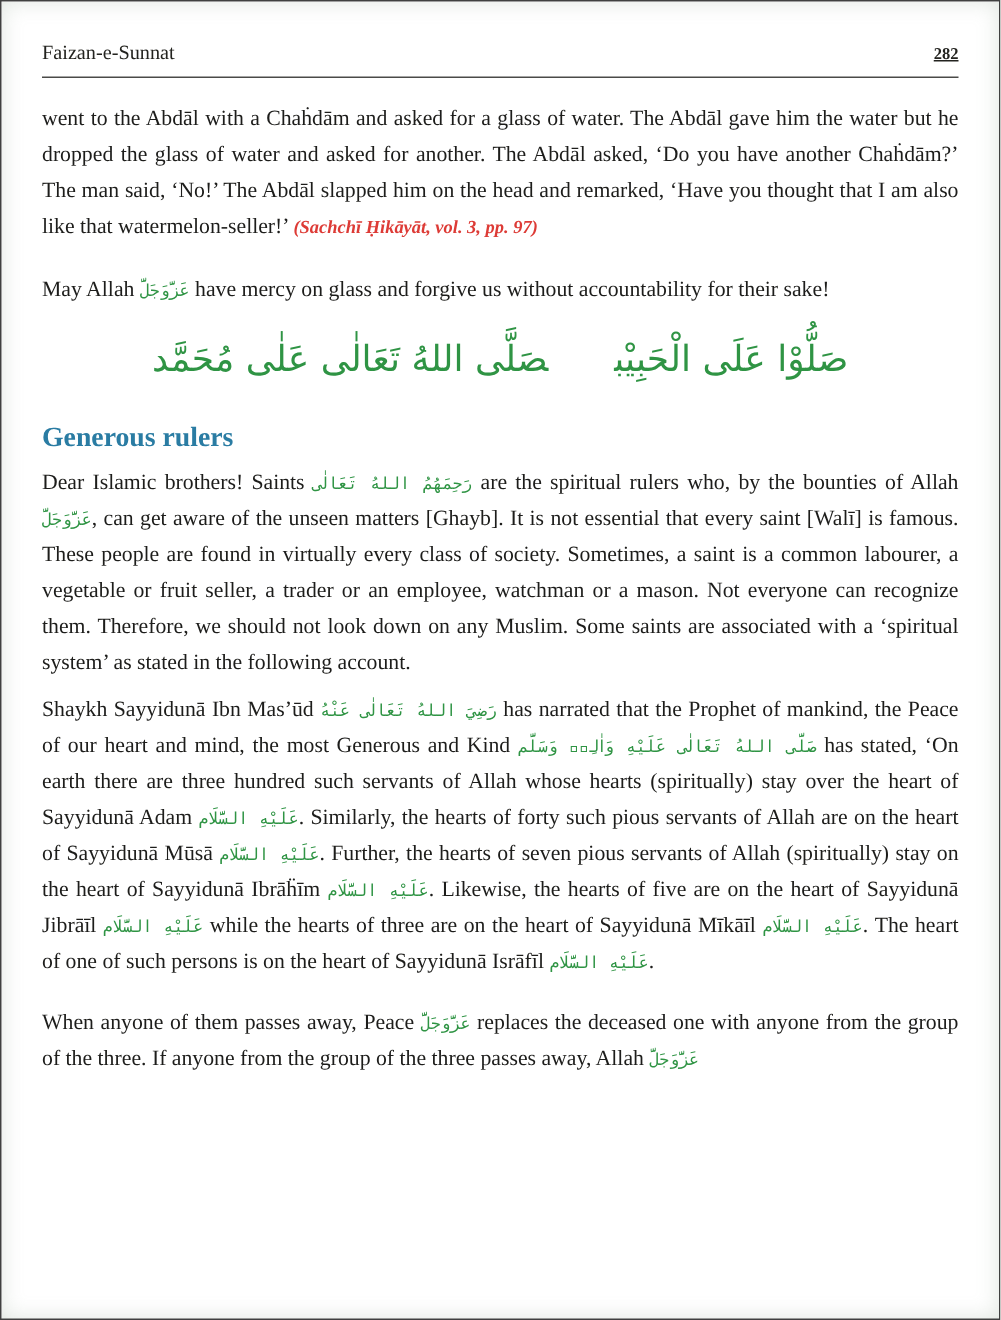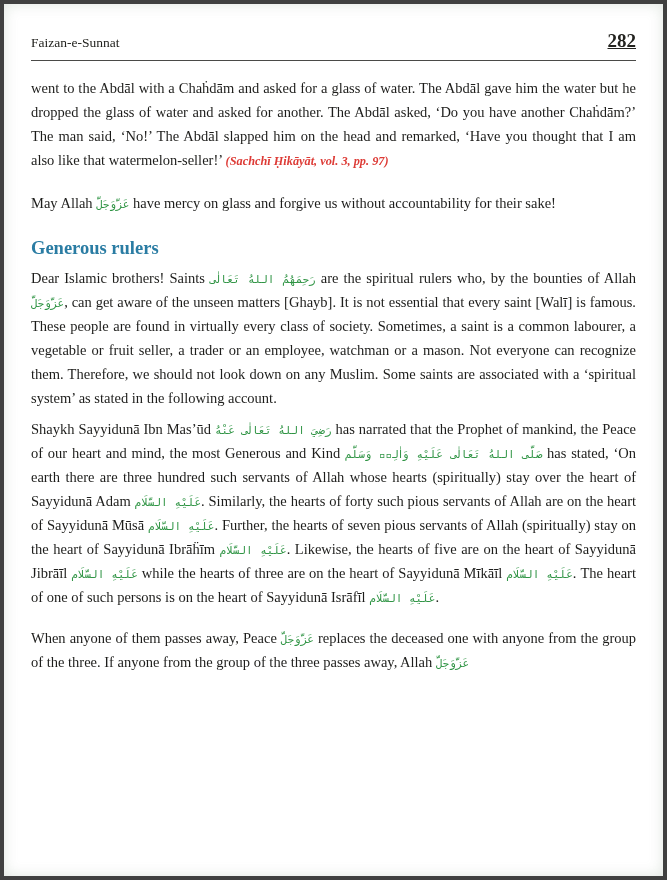--- a/index.html
+++ b/index.html
@@ -3,28 +3,28 @@
 <meta charset="utf-8">
 <style>
   html,body{margin:0;padding:0;background:#e9ece6;}
   .page{
     width:667px;height:880px;box-sizing:border-box;
     margin:0 auto;background:#ffffff;
     padding:26px 27px 0 27px;
     font-family:"Liberation Serif","DejaVu Serif",serif;
     color:var(--body,#1d1d1b);
     position:relative;overflow:hidden;
-    border:4px solid #404040;
+    border:1px solid #404040;
     box-shadow:inset 0 0 14px rgba(140,160,140,.28);
   }
   .header-row{
     display:flex;justify-content:space-between;align-items:baseline;
     font-size:13.5px;color:#23231f;
   }
-  .header-row .pgnum{font-size:19px;font-weight:bold;text-decoration:underline;}
+  .header-row .pgnum{font-size:11px;font-weight:bold;text-decoration:underline;}
   .header-rule{border-bottom:1.5px solid var(--rule,#4a4a48);margin-top:8px;}
   p.body-text{
     font-size:14.5px;line-height:24px;text-align:justify;
     margin:15px 0 0 0;
   }
   p.first-after-head{margin-top:7px;}
   .ar{
     font-family:Liberation Mono, monospace;
     color:var(--arabic,#2f9444);
     font-size:11px;line-height:1;white-space:nowrap;
@@ -56,20 +56,23 @@
   <div class="header-row">
     <span>Faizan-e-Sunnat</span>
     <span class="pgnum">282</span>
   </div>
   <div class="header-rule"></div>
 
   <p class="body-text"><span>went to the Abdāl with a Chaḣdām and asked for a glass of water. The Abdāl gave him the water but he dropped the glass of water and asked for another. The Abdāl asked, ‘Do you have another Chaḣdām?’ The man said, ‘No!’ The Abdāl slapped him on the head and remarked, ‘Have you thought that I am also like that watermelon-seller!’ </span><span class="citation">(Sachchī Ḥikāyāt, vol. 3, pp. 97)</span></p>
 
   <p class="body-text" style="margin-top:18px;"><span>May Allah </span><span class="ar">عَزَّوَجَلَّ</span><span> have mercy on glass and forgive us without accountability for their sake!</span></p>
 
+  <div class="salat-line">
+    <span class="phrase">صَلُّوْا عَلَى الْحَبِيْب</span><span class="phrase">صَلَّى اللهُ تَعَالٰى عَلٰى مُحَمَّد</span>
+  </div>
 
   <h2 class="section-heading">Generous rulers</h2>
 
   <p class="body-text first-after-head"><span>Dear Islamic brothers! Saints </span><span class="ar">رَحِمَهُمُ اللهُ تَعَالٰى</span><span> are the spiritual rulers who, by the bounties of Allah </span><span class="ar">عَزَّوَجَلَّ</span><span>, can get aware of the unseen matters [Ghayb]. It is not essential that every saint [Walī] is famous. These people are found in virtually every class of society. Sometimes, a saint is a common labourer, a vegetable or fruit seller, a trader or an employee, watchman or a mason. Not everyone can recognize them. Therefore, we should not look down on any Muslim. Some saints are associated with a ‘spiritual system’ as stated in the following account.</span></p>
 
 
   <p class="body-text first-after-head"><span>Shaykh Sayyidunā Ibn Mas’ūd </span><span class="ar">رَضِيَ اللهُ تَعَالٰى عَنْهُ</span><span> has narrated that the Prophet of mankind, the Peace of our heart and mind, the most Generous and Kind </span><span class="ar">صَلَّى اللهُ تَعَالٰى عَلَيْهِ وَاٰلِهٖ وَسَلَّم</span><span> has stated, ‘On earth there are three hundred such servants of Allah whose hearts (spiritually) stay over the heart of Sayyidunā Adam </span><span class="ar">عَلَيْهِ السَّلَام</span><span>. Similarly, the hearts of forty such pious servants of Allah are on the heart of Sayyidunā Mūsā </span><span class="ar">عَلَيْهِ السَّلَام</span><span>. Further, the hearts of seven pious servants of Allah (spiritually) stay on the heart of Sayyidunā Ibrāḧīm </span><span class="ar">عَلَيْهِ السَّلَام</span><span>. Likewise, the hearts of five are on the heart of Sayyidunā Jibrāīl </span><span class="ar">عَلَيْهِ السَّلَام</span><span> while the hearts of three are on the heart of Sayyidunā Mīkāīl </span><span class="ar">عَلَيْهِ السَّلَام</span><span>. The heart of one of such persons is on the heart of Sayyidunā Isrāfīl </span><span class="ar">عَلَيْهِ السَّلَام</span><span>.</span></p>
 
   <p class="body-text" style="margin-top:17px;"><span>When anyone of them passes away, Peace </span><span class="ar">عَزَّوَجَلَّ</span><span> replaces the deceased one with anyone from the group of the three. If anyone from the group of the three passes away, Allah </span><span class="ar">عَزَّوَجَلَّ</span></p>
 

